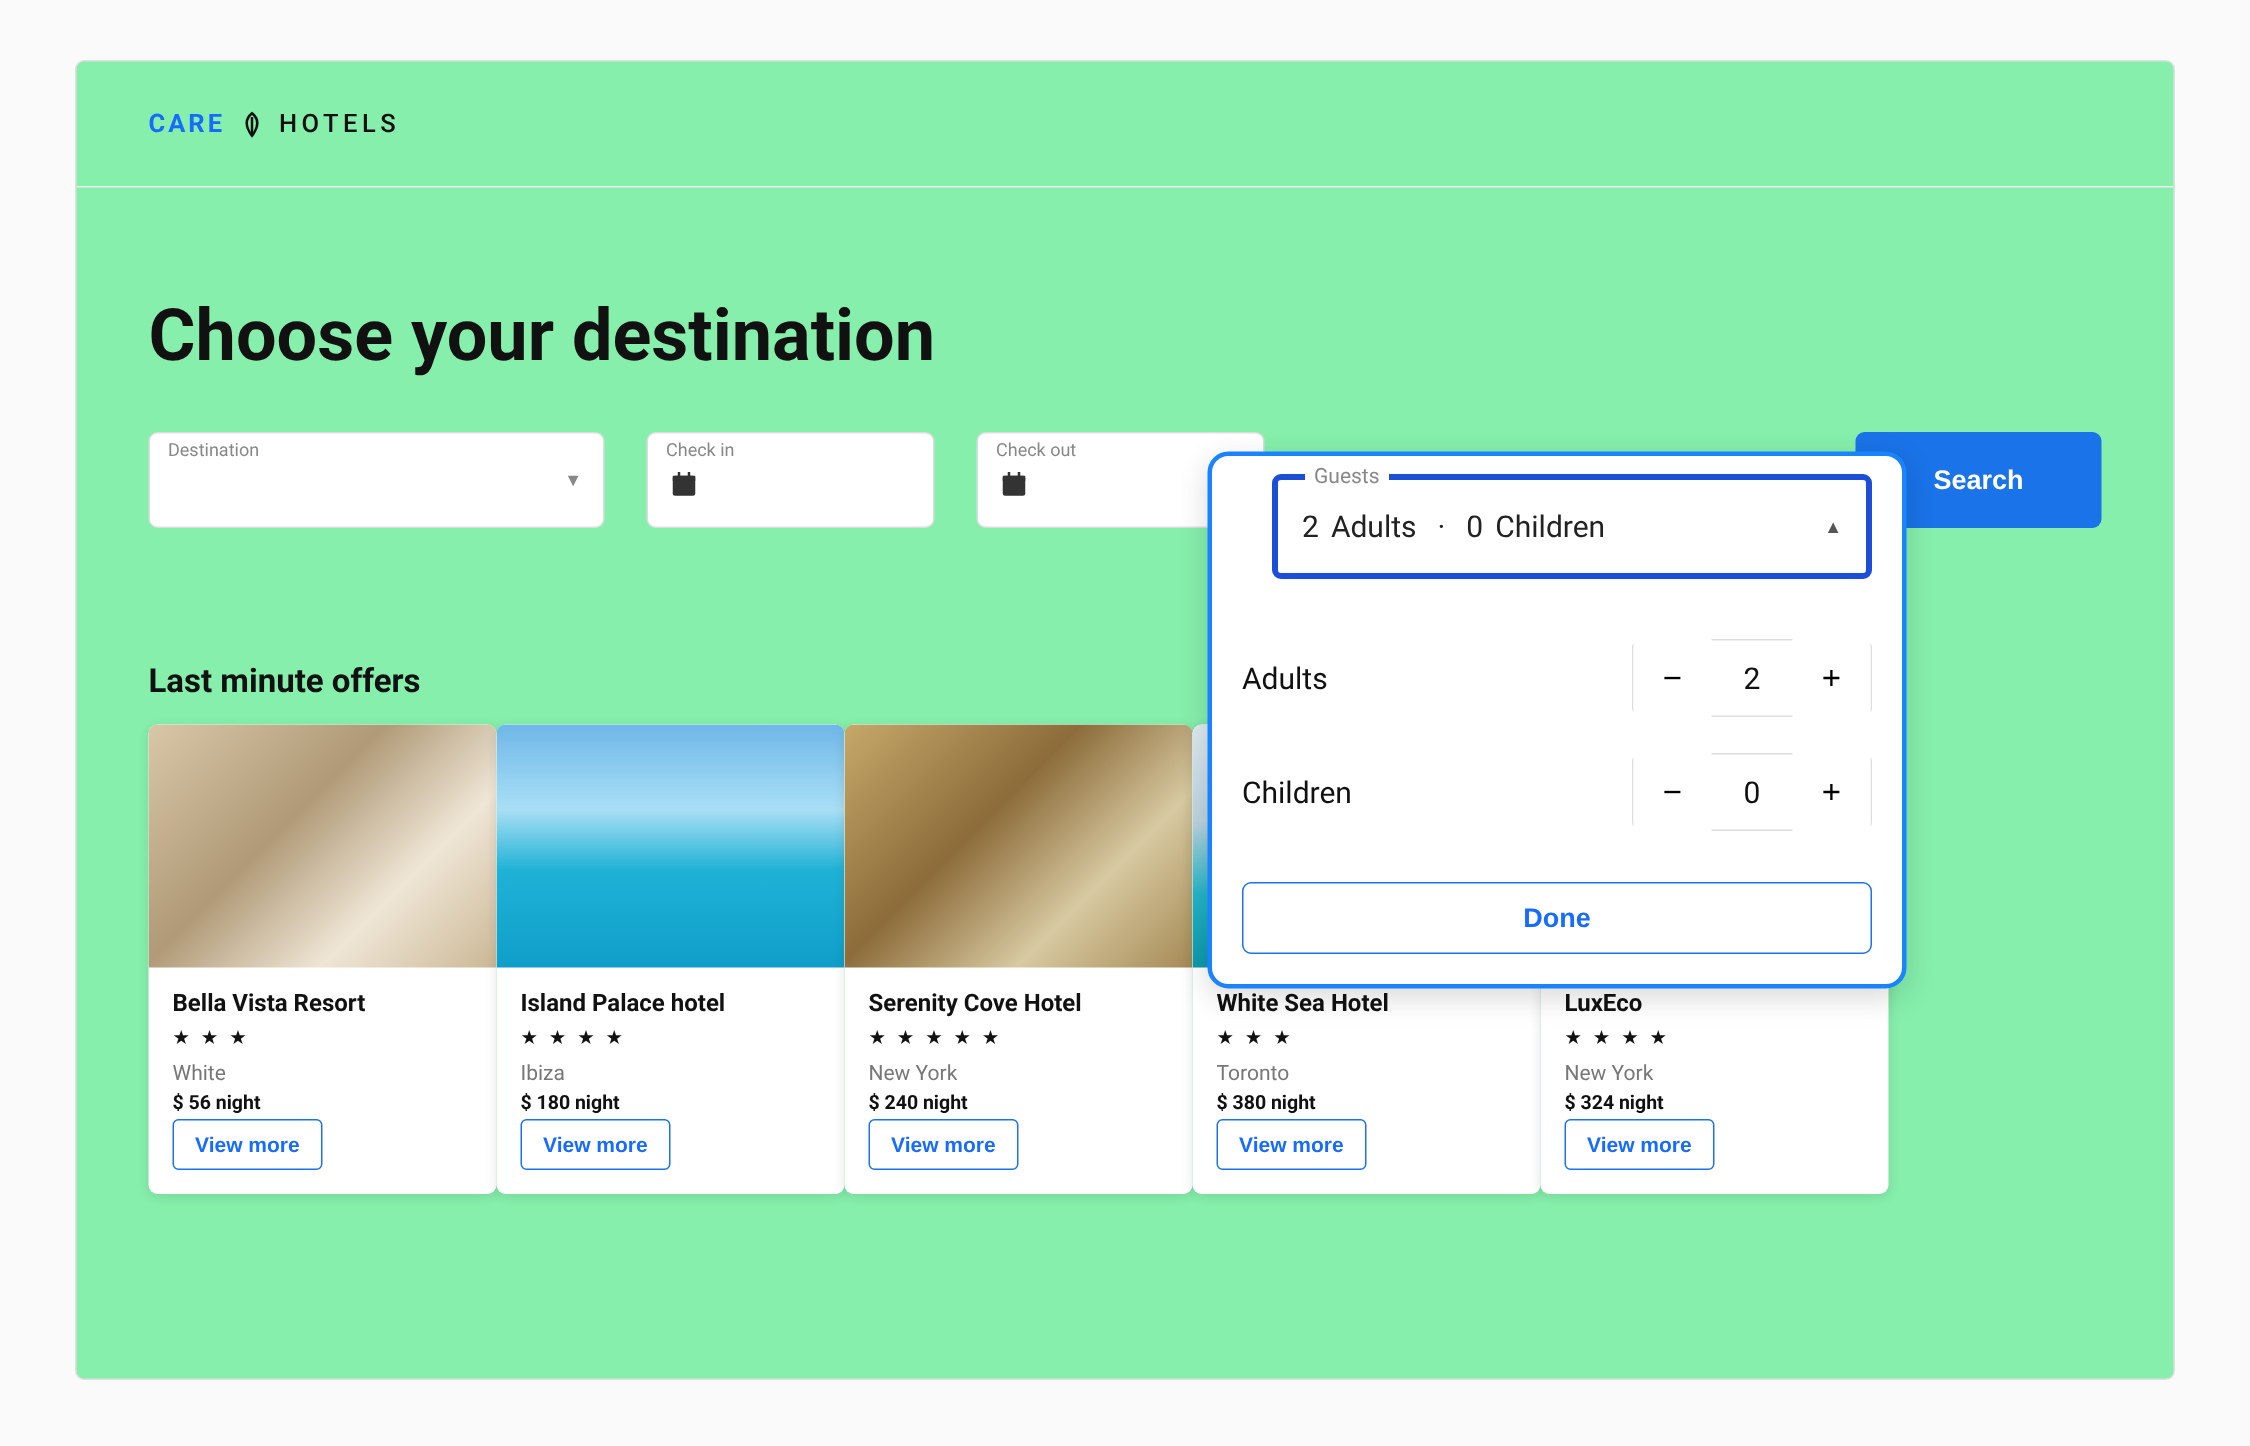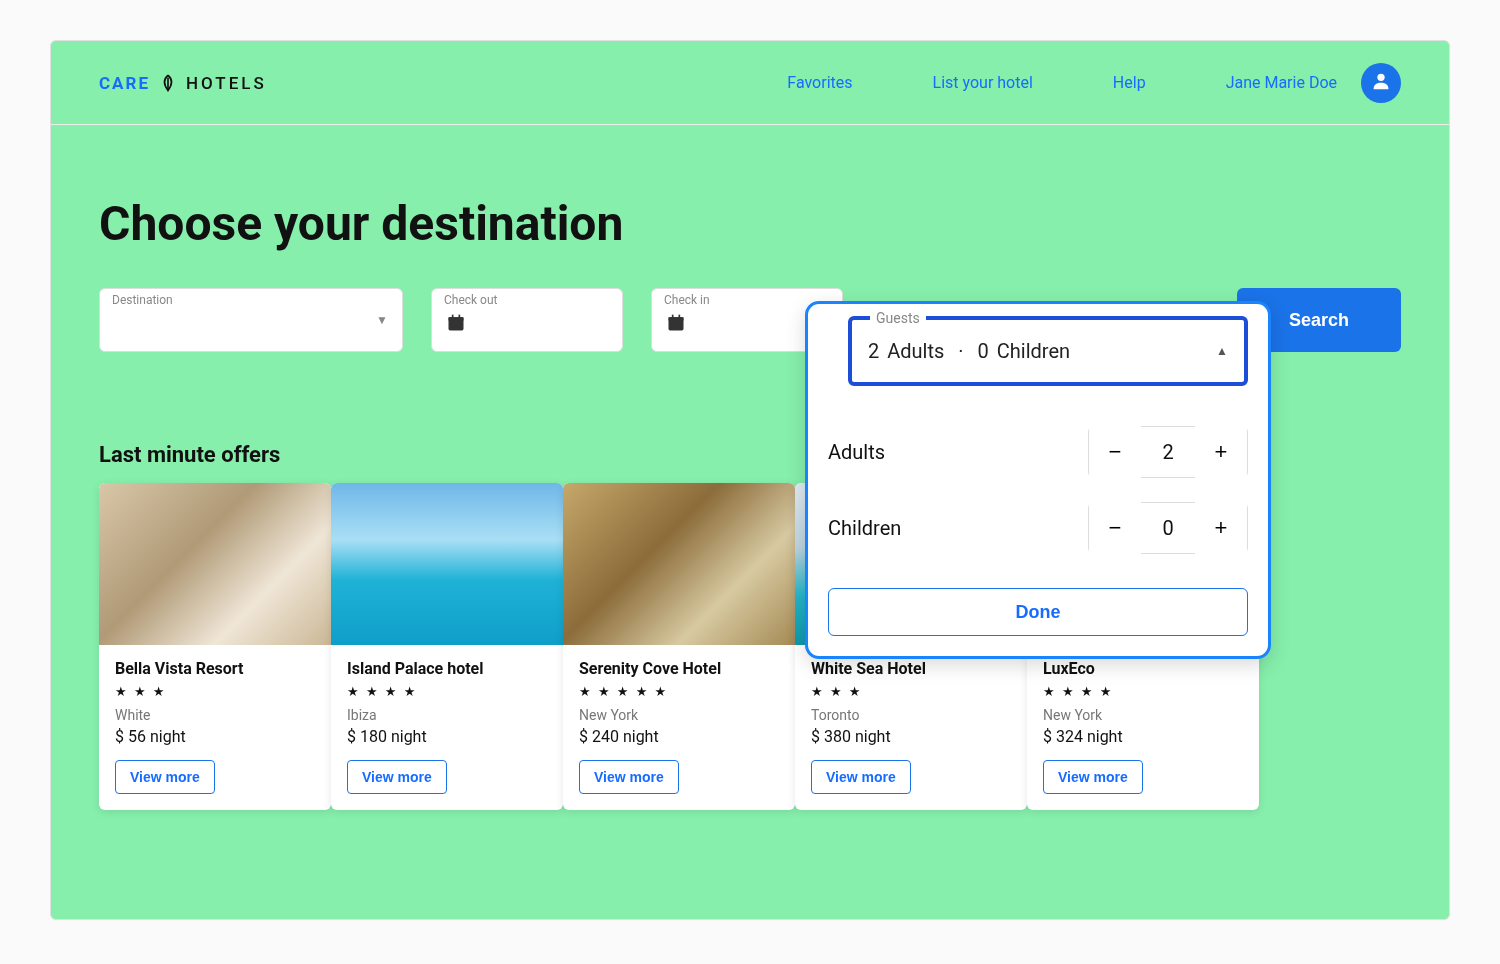--- a/index.html
+++ b/index.html
@@ -90,21 +90,21 @@
     box-shadow: 0 2px 8px rgba(0,0,0,0.1);
     overflow: hidden;
     display: flex;
     flex-direction: column;
   }
   .card-img { height: 162px; display:block; }
   .card-body { padding: 14px 16px 16px 16px; }
   .card-title { font-size: 16px; font-weight: 700; margin-bottom: 6px; }
   .stars { font-size: 13px; letter-spacing: 2px; margin-bottom: 8px; }
   .card-city { color: #777; font-size: 14px; margin-bottom: 4px; }
-  .card-price { font-size: 16px; font-weight: 400; margin-bottom: 14px; }
+  .card-price { font-size: 13px; font-weight: 700; margin-bottom: 3px; }
   .view-more {
     display: inline-block;
     border: 1px solid #1A73E8;
     color: #176CFF;
     background: #fff;
     border-radius: 4px;
     padding: 8px 14px;
     font-size: 14px;
     font-weight: 600;
     cursor: pointer;
@@ -188,59 +188,43 @@
     <div class="logo">
       <span class="logo-care">CARE</span>
       <span class="logo-icon">
         <svg width="20" height="20" viewBox="0 0 24 24" fill="none" stroke="#111" stroke-width="2">
           <path d="M12 3 C7 7 6 13 12 21 C18 13 17 7 12 3 Z"></path>
           <line x1="12" y1="6" x2="12" y2="21"></line>
         </svg>
       </span>
       <span class="logo-hotels">HOTELS</span>
     </div>
-    <div class="nav">
-      <a>Favorites</a>
-      <a>List your hotel</a>
-      <a>Help</a>
-      <div class="user-area">
-        <a>Jane Marie Doe</a>
-        <div class="avatar">
-          <span>
-            <svg width="22" height="22" viewBox="0 0 24 24" fill="#fff">
-              <circle cx="12" cy="8" r="4"></circle>
-                <path d="M4 20c0-4 4-6 8-6s8 2 8 6v1H4z"></path>
-            </svg>
-          </span>
-        </div>
-      </div>
-    </div>
   </div>
 
   <div class="main">
     <h1 class="title">Choose your destination</h1>
 
     <div class="search-row">
       <div class="field dest">
         <span class="field-label">Destination</span>
         <span class="chev">▼</span>
       </div>
       <div class="field date">
-        <span class="field-label">Check out</span>
+        <span class="field-label">Check in</span>
         <span class="cal">
           <svg width="20" height="20" viewBox="0 0 24 24" fill="#333">
               <rect x="3" y="5" width="18" height="16" rx="2"></rect>
               <rect x="3" y="5" width="18" height="4" fill="#333"></rect>
               <rect x="7" y="2" width="2" height="5" fill="#333"></rect>
               <rect x="15" y="2" width="2" height="5" fill="#333"></rect>
             </svg>
         </span>
       </div>
       <div class="field date">
-        <span class="field-label">Check in</span>
+        <span class="field-label">Check out</span>
         <span class="cal">
           <svg width="20" height="20" viewBox="0 0 24 24" fill="#333">
               <rect x="3" y="5" width="18" height="16" rx="2"></rect>
               <rect x="3" y="5" width="18" height="4" fill="#333"></rect>
               <rect x="7" y="2" width="2" height="5" fill="#333"></rect>
               <rect x="15" y="2" width="2" height="5" fill="#333"></rect>
             </svg>
         </span>
       </div>
       <button class="search-btn">Search</button>

